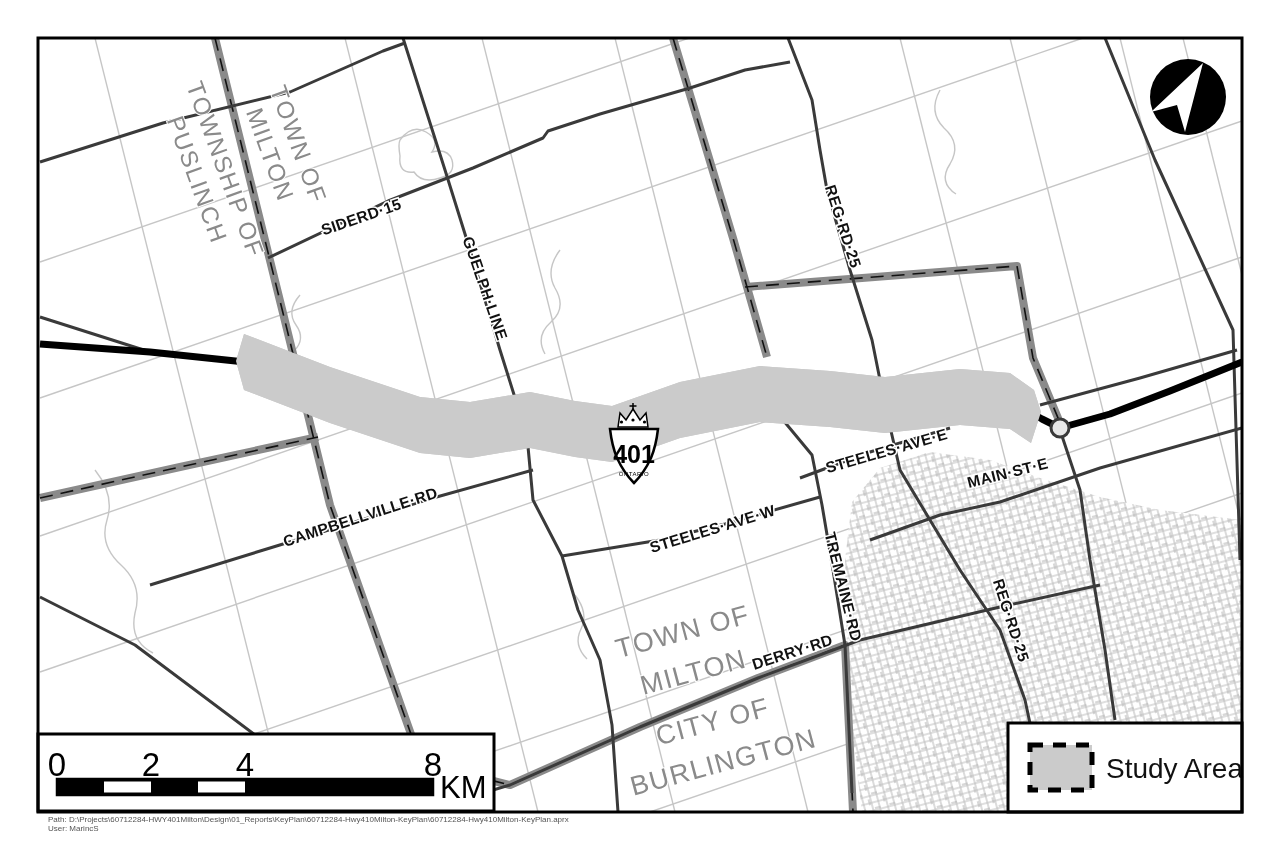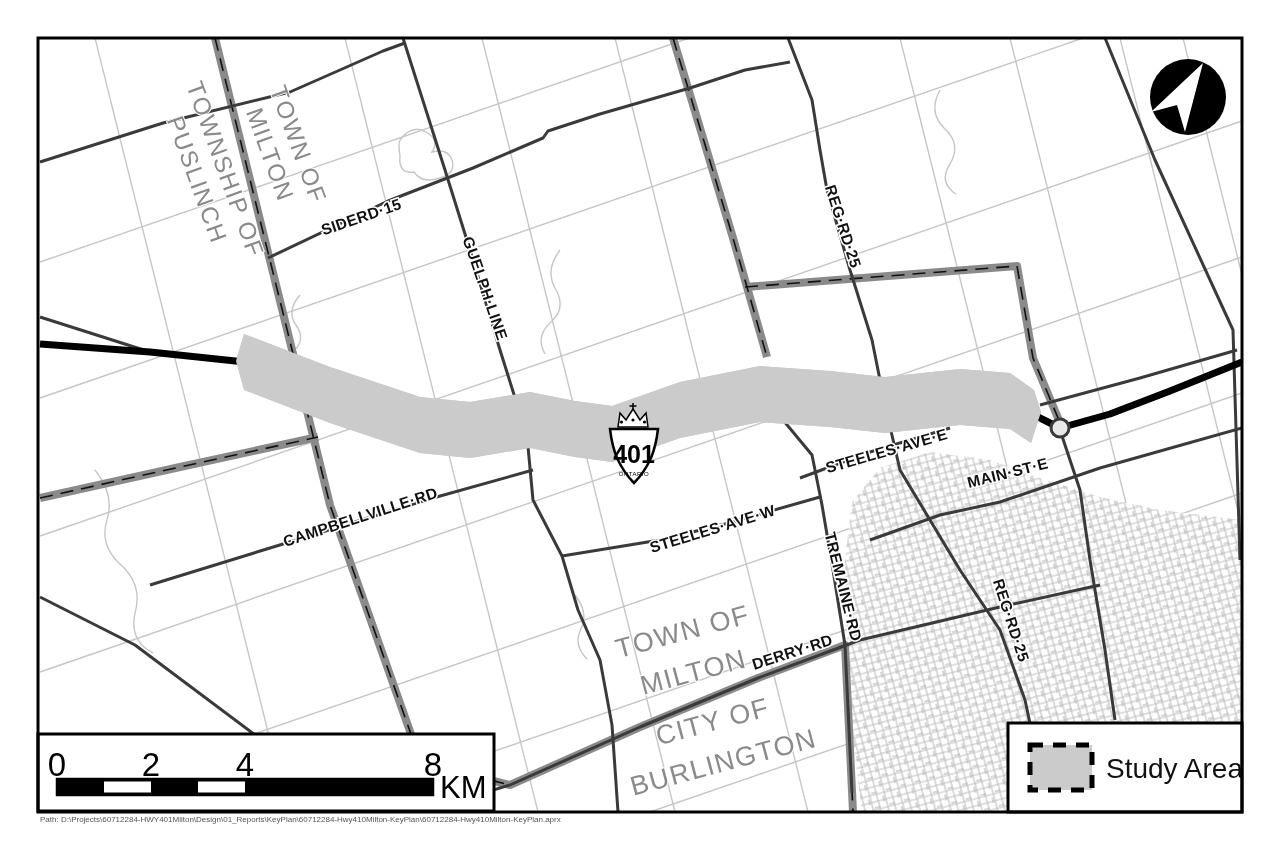--- a/index.html
+++ b/index.html
@@ -9,21 +9,21 @@
   .road-label{font-family:"Liberation Sans", sans-serif;font-weight:bold;font-size:15.5px;
               fill:#111;stroke:#ffffff;stroke-width:3px;paint-order:stroke;letter-spacing:.3px;}
   .area-label{font-family:"Liberation Sans", sans-serif;font-size:24px;fill:#8a8a8a;
               letter-spacing:1.5px;stroke:#fff;stroke-width:2px;paint-order:stroke;}
   .area-label-lg{font-size:27px;}
   .scale-num{font-size:33px;fill:#000;}
   .scale-unit{font-size:31px;fill:#000;}
   .legend-label{font-size:28px;fill:#111;}
   .shield-num{font-weight:bold;font-size:25px;fill:#000;}
   .shield-prov{font-size:6px;fill:#000;letter-spacing:.5px;}
-  #footer{position:absolute;left:40px;top:815px;font-size:8px;line-height:9px;color:#555;}
+  #footer{position:absolute;left:48px;top:815px;font-size:8px;line-height:9px;color:#555;}
 </style>
 </head>
 <body>
 
 <div id="page">
 <svg width="1280" height="854" viewBox="0 0 1280 854">
   <defs>
     <clipPath id="mapclip">
           <rect x="38" y="38" width="1204" height="774"></rect>
         </clipPath>
@@ -184,14 +184,15 @@
     <rect x="1008" y="723" width="234" height="89" fill="#fff" stroke="#000" stroke-width="3"></rect>
     <rect x="1030" y="745" width="62" height="45" stroke="#000" stroke-width="5" stroke-dasharray="13 10" fill="#cbcbcb"></rect>
     <text class="legend-label" x="1106" y="778" text-anchor="start">Study Area</text>
   </g>
 
   <rect x="38" y="38" width="1204" height="774" fill="none" stroke="#000" stroke-width="3"></rect>
 </svg>
 
 <div id="footer">
   <div>Path: D:\Projects\60712284-HWY401Milton\Design\01_Reports\KeyPlan\60712284-Hwy410Milton-KeyPlan\60712284-Hwy410Milton-KeyPlan.aprx</div>
+  <div>User: MarincS</div>
 </div>
 </div>
 
 </body></html>

